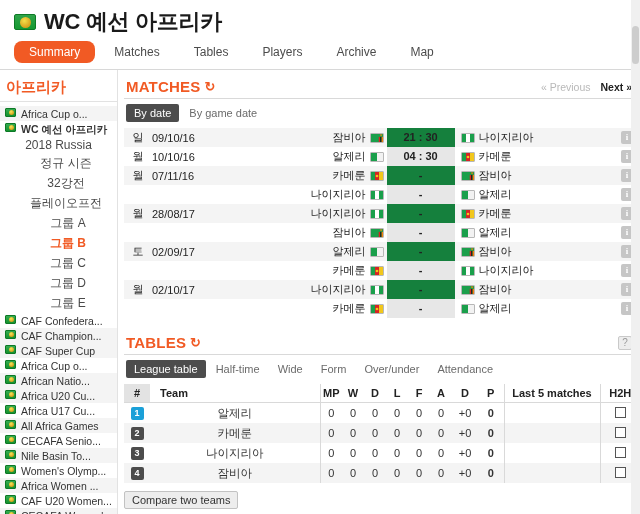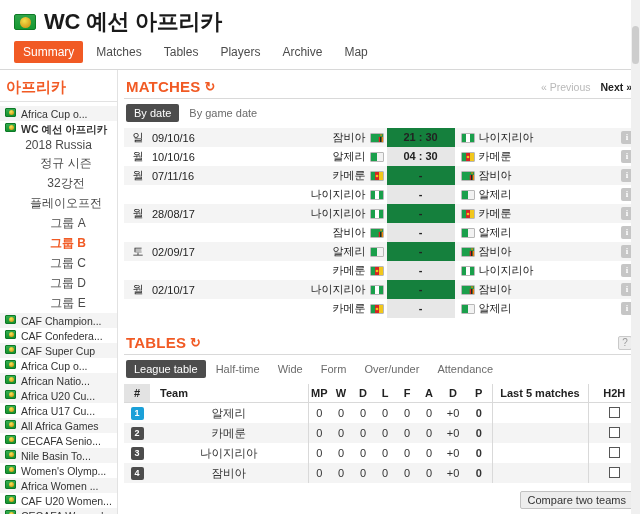--- a/index.html
+++ b/index.html
@@ -23,21 +23,21 @@
     content:""; position:absolute; left:5px; top:2px; width:11px; height:11px;
     border-radius:50%; background: radial-gradient(circle at 40% 35%, #f4e04a, #d8a01c 70%);
   }
   .page-title {
     font-size: 22px; font-weight: bold; color: #1a1a1a; letter-spacing: -0.3px;
     white-space: nowrap;
   }
   .page-title .wc { font-weight: bold; }
   .tabs { display:flex; align-items:center; padding-left:14px; margin-top: 5px; gap: 4px; }
   .tab {
-    font-size: 12px; color:#4c4c4c; padding: 4px 9px; border-radius:2px; white-space:nowrap;
+    font-size: 12px; color:#4c4c4c; padding: 4px 15px; border-radius:8px; white-space:nowrap;
     cursor: pointer;
   }
   .tab.active { background:#f15a24; color:#fff; }
   .header-sep { position:absolute; left:0; right:0; bottom:0; height:1px; background:#d8d8d8; }
 
   
   .body-wrap { display:flex; height: 444px; }
   .sidebar { width: 118px; flex:none; background:#fff; border-right:1px solid #e2e2e2; padding-top:6px; }
   .content { flex:1; padding: 6px 0 0 6px; overflow:hidden; }
 
@@ -124,23 +124,23 @@
     display:inline-block; width:13px; height:13px; line-height:13px; border-radius:2px;
     color:#fff; font-size:9px; font-weight:bold; text-align:center; background:#4c4c4c;
   }
   .rank-badge.top { background:#1ba0d8; }
   .team-c { text-align:left; padding-left:10px; font-size:11.5px; color:#222; white-space:nowrap;}
   .num-c { width:22px; }
   .num-c.wide { width:26px; }
   .p-c { font-weight:bold; }
   .sep-l { border-left:1px solid #d9d9d9; }
   .last5-c { width:96px; }
-  .h2h-c { width:52px; }
+  .h2h-c { width:40px; }
   .cb { width:11px; height:11px; border:1px solid #555; background:#fff; display:inline-block; cursor:pointer;}
-  .compare-row { display:flex; justify-content:flex-end; padding: 8px 6px 0 0; }
+  .compare-row { display:flex; padding: 8px 6px 0 0; }
   .compare-btn {
     font-size:11px; color:#333; background:#ededed; border:1px solid #c2c2c2;
     padding:2px 7px; border-radius:2px; cursor:pointer;
   }
 
   
   .scrollbar { position:absolute; right:0; top:0; width:9px; height:514px; background:#f0f0f0; }
   .scroll-thumb { position:absolute; top:26px; left:1px; width:7px; height:38px; background:#cdcdcd; border-radius:4px; }
 </style>
 </head>
@@ -182,27 +182,27 @@
           </div>
           <div class="side-sub lvl0">2018 Russia</div>
           <div class="side-sub lvl1">정규 시즌</div>
           <div class="side-sub lvl1">32강전</div>
           <div class="side-sub lvl1">플레이오프전</div>
           <div class="side-sub lvl2">그룹 A</div>
           <div class="side-sub lvl2 sel">그룹 B</div>
           <div class="side-sub lvl2">그룹 C</div>
           <div class="side-sub lvl2">그룹 D</div>
           <div class="side-sub lvl2">그룹 E</div>
+          <div class="side-item">
+            <span class="side-flag"></span>
+            <span class="lbl">CAF Confedera...</span>
+          </div>
           <div class="side-item zebra">
             <span class="side-flag"></span>
             <span class="lbl">CAF Champion...</span>
-          </div>
-          <div class="side-item">
-            <span class="side-flag"></span>
-            <span class="lbl">CAF Confedera...</span>
           </div>
           <div class="side-item zebra">
             <span class="side-flag"></span>
             <span class="lbl">CAF Super Cup</span>
           </div>
           <div class="side-item">
             <span class="side-flag"></span>
             <span class="lbl">Africa Cup o...</span>
           </div>
           <div class="side-item zebra">

